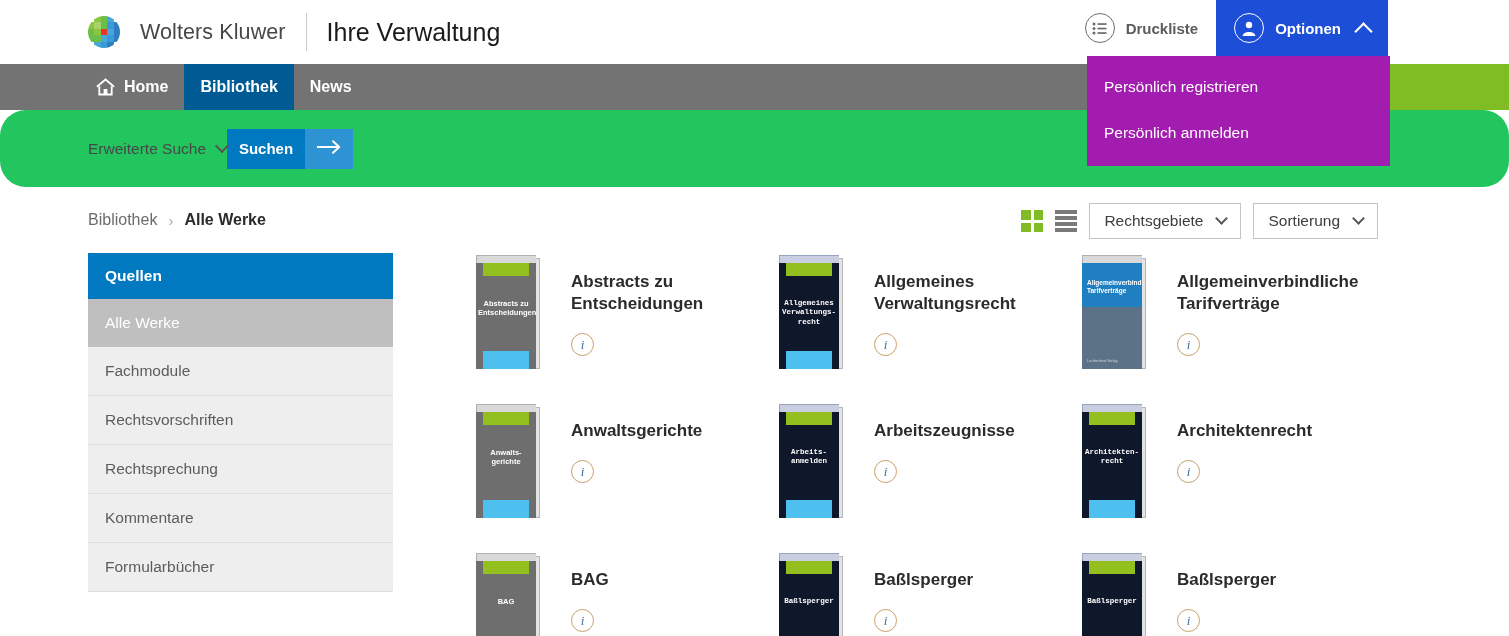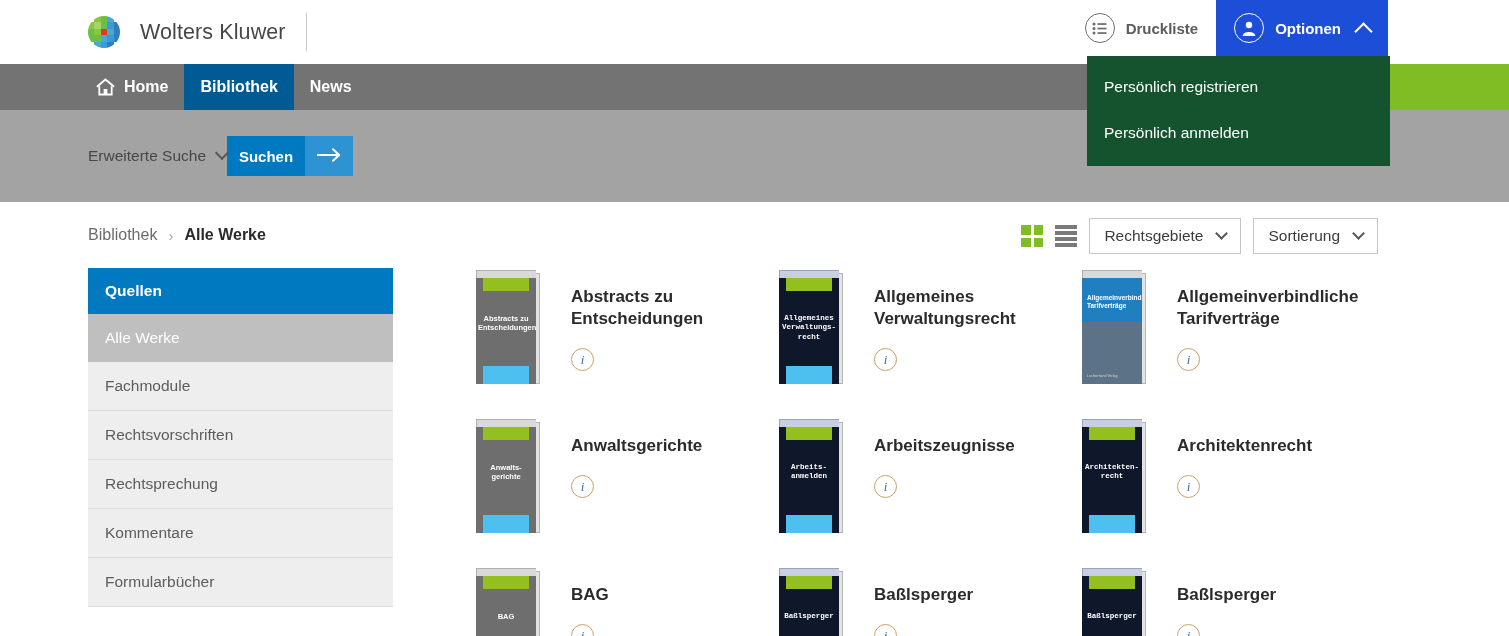--- a/index.html
+++ b/index.html
@@ -99,21 +99,21 @@
     position: relative;
     top: 3px;
   }
 
   
   .dropdown {
     position: absolute;
     top: 56px;
     right: 119px;
     width: 303px;
-    background: #14532d;
+    background: #a21caf;
     z-index: 60;
     padding: 8px 0 10px 0;
   }
   .dropdown-item {
     padding: 14px 17px;
     color: #ffffff;
     font-size: 15.5px;
     cursor: pointer;
     white-space: nowrap;
   }
@@ -144,25 +144,26 @@
   }
   .nav-green {
     position: absolute;
     right: 0; top: 0; bottom: 0;
     width: 119px;
     background: #80bc23;
   }
 
   
   .searchbar {
-    height: 92px;
-    background: #a3a3a3;
+    height: 77px;
+    background: #22c55e;
     display: flex;
     align-items: center;
     position: relative;
+    border-radius: 26px;
   }
   .adv-search {
     margin-left: 88px;
     display: flex;
     align-items: center;
     cursor: pointer;
     color: #474747;
     font-size: 15.5px;
     white-space: nowrap;
   }
@@ -427,20 +428,21 @@
         <i style="background:#3a9ad9"></i>
         <i style="background:#2f7fc0"></i>
       <i style="background:#ffffff"></i>
         <i style="background:#4aa8d8"></i>
         <i style="background:#3a9ad9"></i>
         <i style="background:#2f7fc0"></i>
         <i style="background:#ffffff"></i>
     </span>
     <span class="brand-name">Wolters Kluwer</span>
     <span class="brand-divider"></span>
+    <span class="app-title">Ihre Verwaltung</span>
   </div>
 
   <div class="top-actions">
     <button class="top-btn">
       <span class="circ">
         <svg width="15" height="13" viewBox="0 0 15 13">
           <circle cx="2" cy="2" r="1.5" fill="#6b6b6b"></circle>
             <rect x="5.5" y="1.2" width="9" height="1.7" fill="#6b6b6b"></rect>
           <circle cx="2" cy="6.5" r="1.5" fill="#6b6b6b"></circle>
             <rect x="5.5" y="5.7" width="9" height="1.7" fill="#6b6b6b"></rect>

